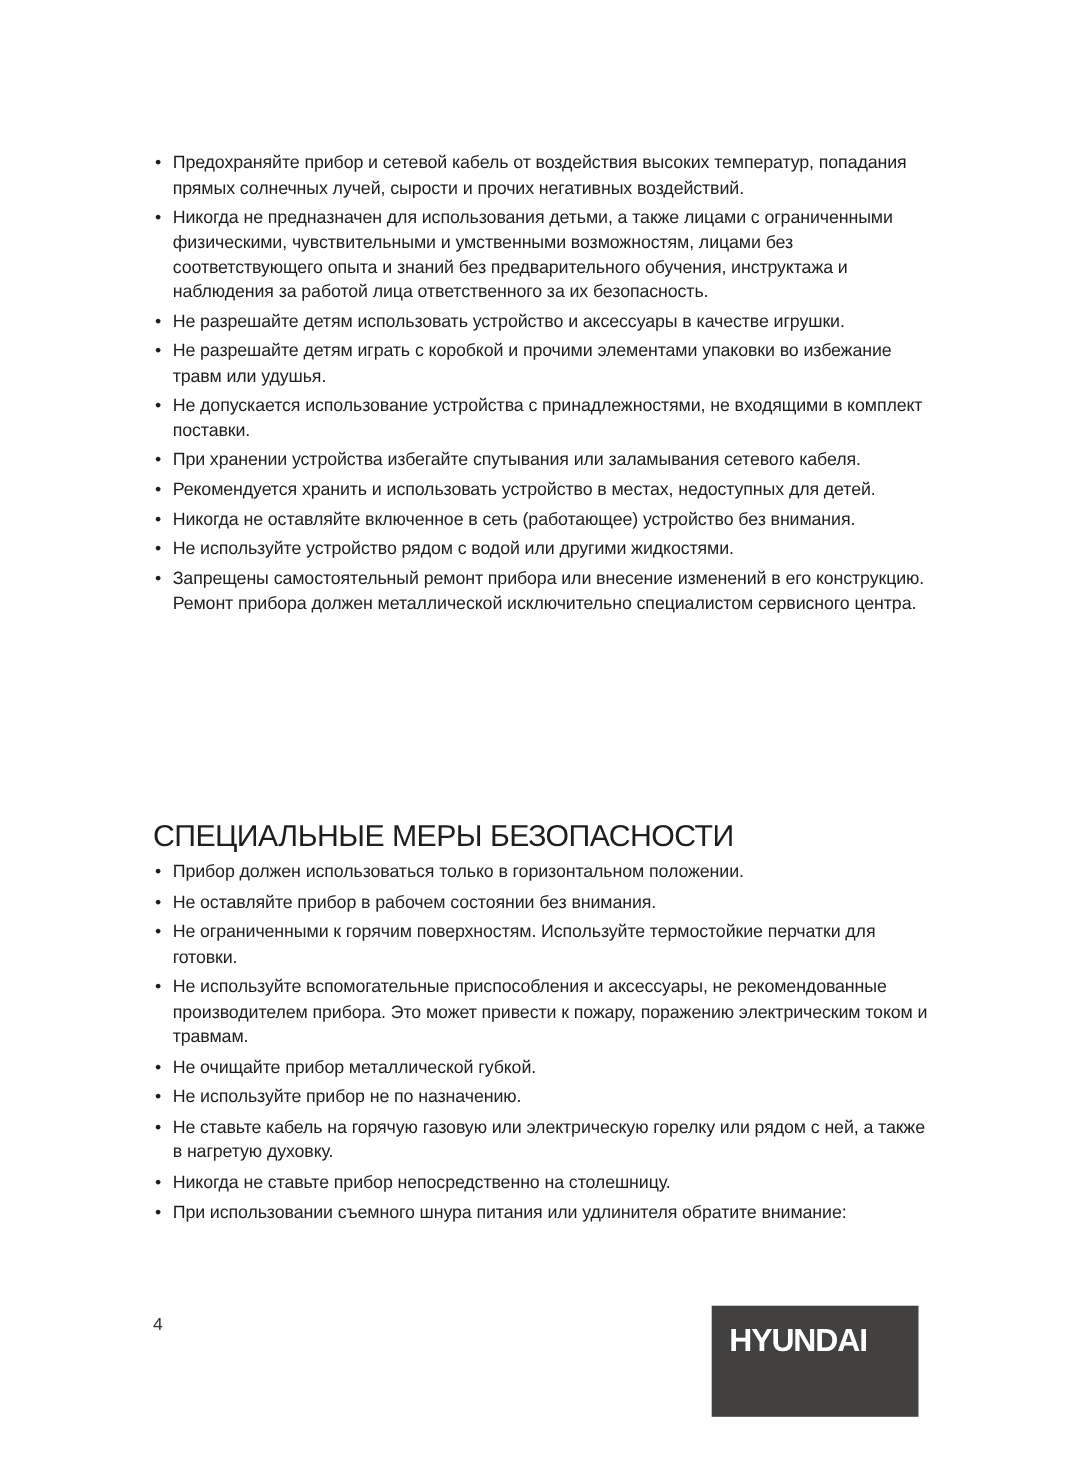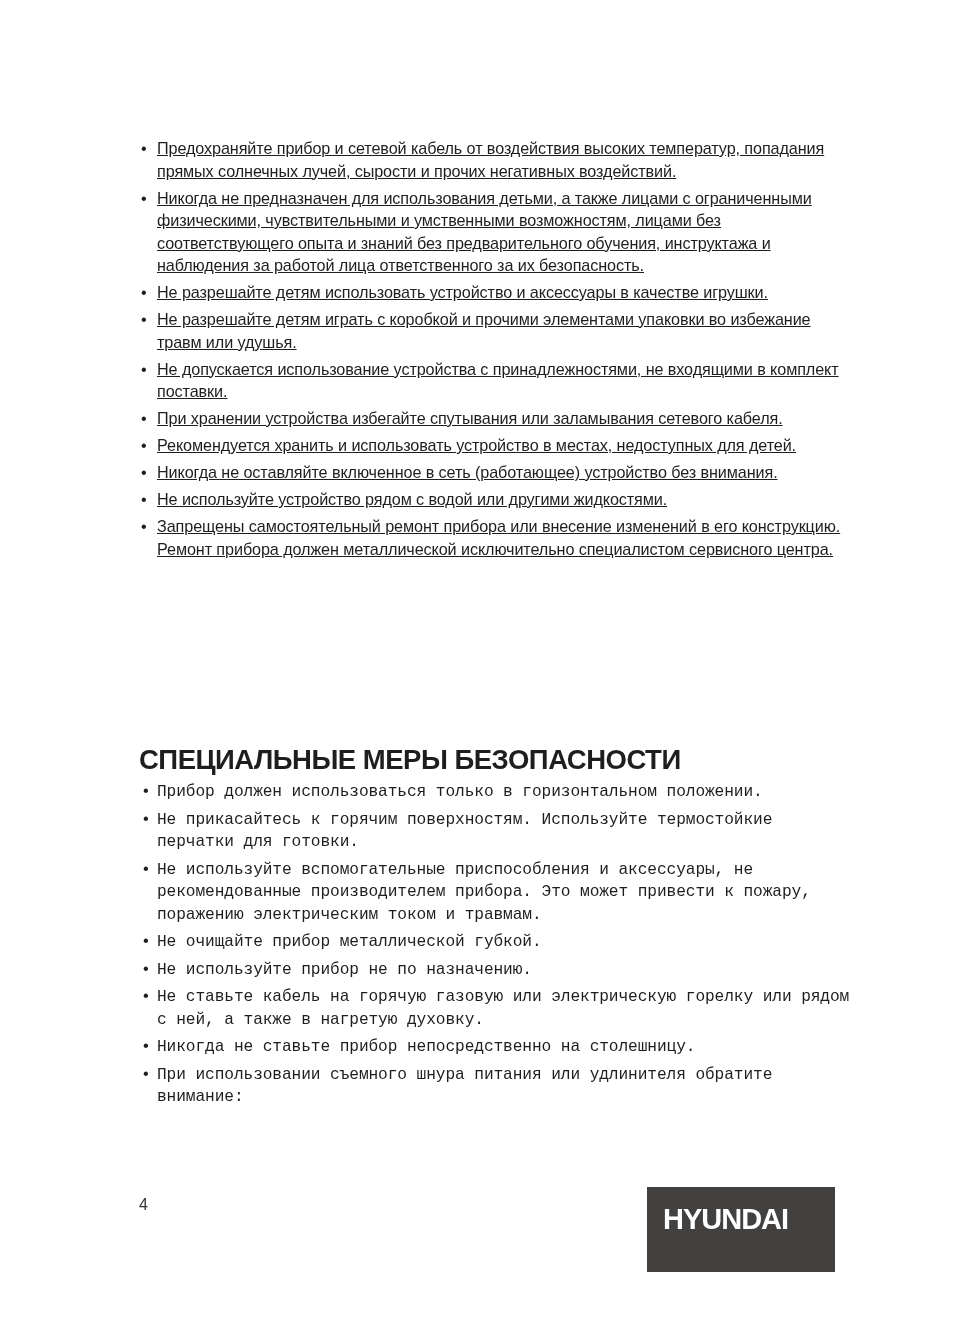--- a/index.html
+++ b/index.html
@@ -1,28 +1,28 @@
 <!DOCTYPE html>
 <html><head>
 <meta charset="utf-8">
 <style>
   html, body { margin: 0; padding: 0; background: #ffffff; }
   body { width: 975px; height: 1327px; position: relative; overflow: hidden;
          font-family: "Liberation Sans", sans-serif; color: #1e1e1e; }
   .list { position: absolute; left: 141px; width: 710px; margin: 0; padding: 0; list-style: none; }
   .list li { position: relative; padding-left: 16px; font-size: 16.2px; line-height: 22.5px; letter-spacing: -0.1px; }
   .list li::before { content: "•"; position: absolute; left: 0; top: 0; }
-  #list1 { top: 137px; text-decoration: underline; }
+  #list1 { top: 137px; }
   #list1 li { margin-bottom: 4.5px; }
   #list2 { top: 781px; }
-  #list2 li { margin-bottom: 5px; font-family: Liberation Mono, monospace; }
+  #list2 li { margin-bottom: 5px; }
   .heading { position: absolute; left: 139px; top: 742px; font-size: 27.5px; letter-spacing: -0.5px;
-             margin: 0; font-weight: bold; color: #1e1e1e; line-height: 36px; }
+             margin: 0; font-weight: normal; color: #1e1e1e; line-height: 36px; }
   .page-num { position: absolute; left: 139px; top: 1196px; font-size: 16px; color: #333; }
-  .logo { position: absolute; left: 647px; top: 1187px; width: 188px; height: 85px; background: #434140; }
+  .logo { position: absolute; left: 647px; top: 1187px; width: 188px; height: 101px; background: #434140; }
   .logo span { position: absolute; left: 16px; top: 16px; color: #ffffff; font-weight: bold;
                font-size: 29px; letter-spacing: -1px; font-family: "Liberation Sans", sans-serif; }
 </style>
 </head>
 <body>
 
 <ul class="list" id="list1">
   <li>Предохраняйте прибор и сетевой кабель от воздействия высоких температур, попадания прямых солнечных лучей, сырости и прочих негативных воздействий.</li>
   <li>Никогда не предназначен для использования детьми, а также лицами с ограниченными физическими, чувствительными и умственными возможностям, лицами без соответствующего опыта и знаний без предварительного обучения, инструктажа и наблюдения за работой лица ответственного за их безопасность.</li>
   <li>Не разрешайте детям использовать устройство и аксессуары в качестве игрушки.</li>
@@ -32,21 +32,22 @@
   <li>Рекомендуется хранить и использовать устройство в местах, недоступных для детей.</li>
   <li>Никогда не оставляйте включенное в сеть (работающее) устройство без внимания.</li>
   <li>Не используйте устройство рядом с водой или другими жидкостями.</li>
   <li>Запрещены самостоятельный ремонт прибора или внесение изменений в его конструкцию. Ремонт прибора должен металлической исключительно специалистом сервисного центра.</li>
 </ul>
 
 <h2 class="heading">СПЕЦИАЛЬНЫЕ МЕРЫ БЕЗОПАСНОСТИ</h2>
 
 <ul class="list" id="list2">
   <li>Прибор должен использоваться только в горизонтальном положении.</li>
-  <li>Не прикасайтесь к горячим поверхностям. Используйте термостойкие перчатки для готовки.</li>
+  <li>Не оставляйте прибор в рабочем состоянии без внимания.</li>
+  <li>Не ограниченными к горячим поверхностям. Используйте термостойкие перчатки для готовки.</li>
   <li>Не используйте вспомогательные приспособления и аксессуары, не рекомендованные производителем прибора. Это может привести к пожару, поражению электрическим током и травмам.</li>
   <li>Не очищайте прибор металлической губкой.</li>
   <li>Не используйте прибор не по назначению.</li>
   <li>Не ставьте кабель на горячую газовую или электрическую горелку или рядом с ней, а также в нагретую духовку.</li>
   <li>Никогда не ставьте прибор непосредственно на столешницу.</li>
   <li>При использовании съемного шнура питания или удлинителя обратите внимание:</li>
 </ul>
 
 <div class="page-num">4</div>
 

